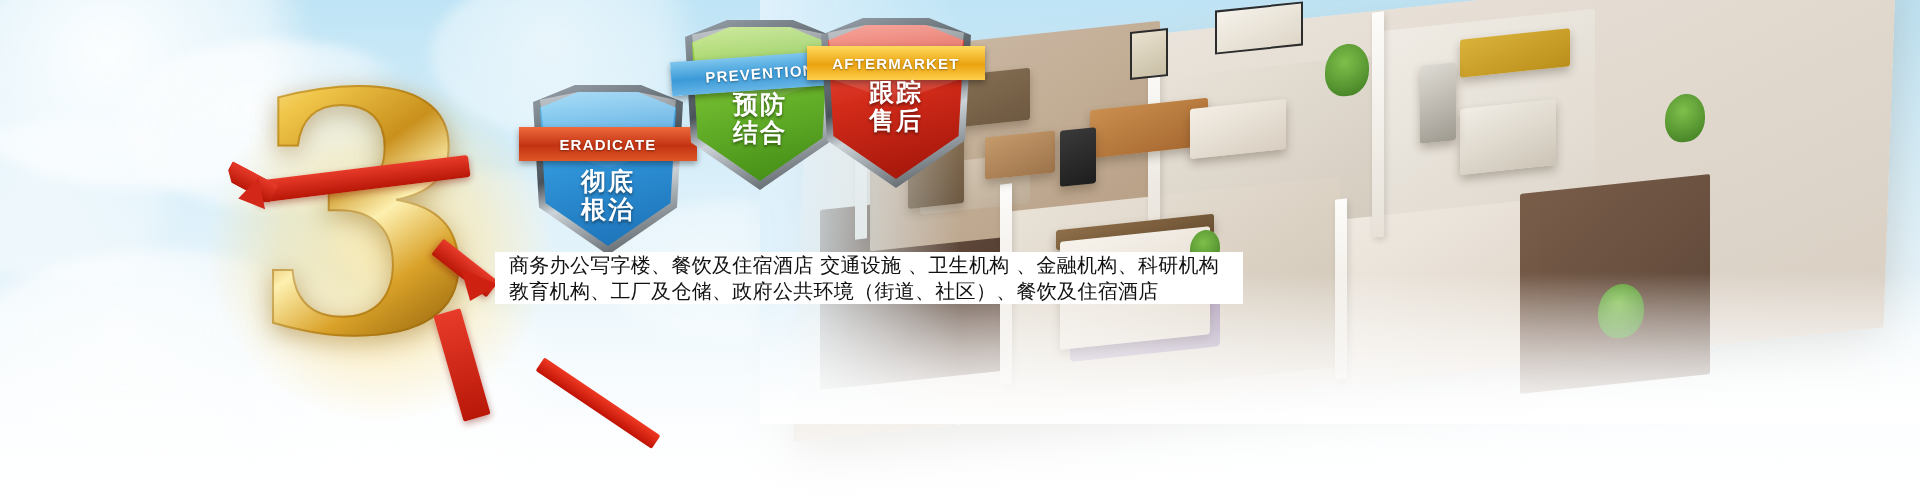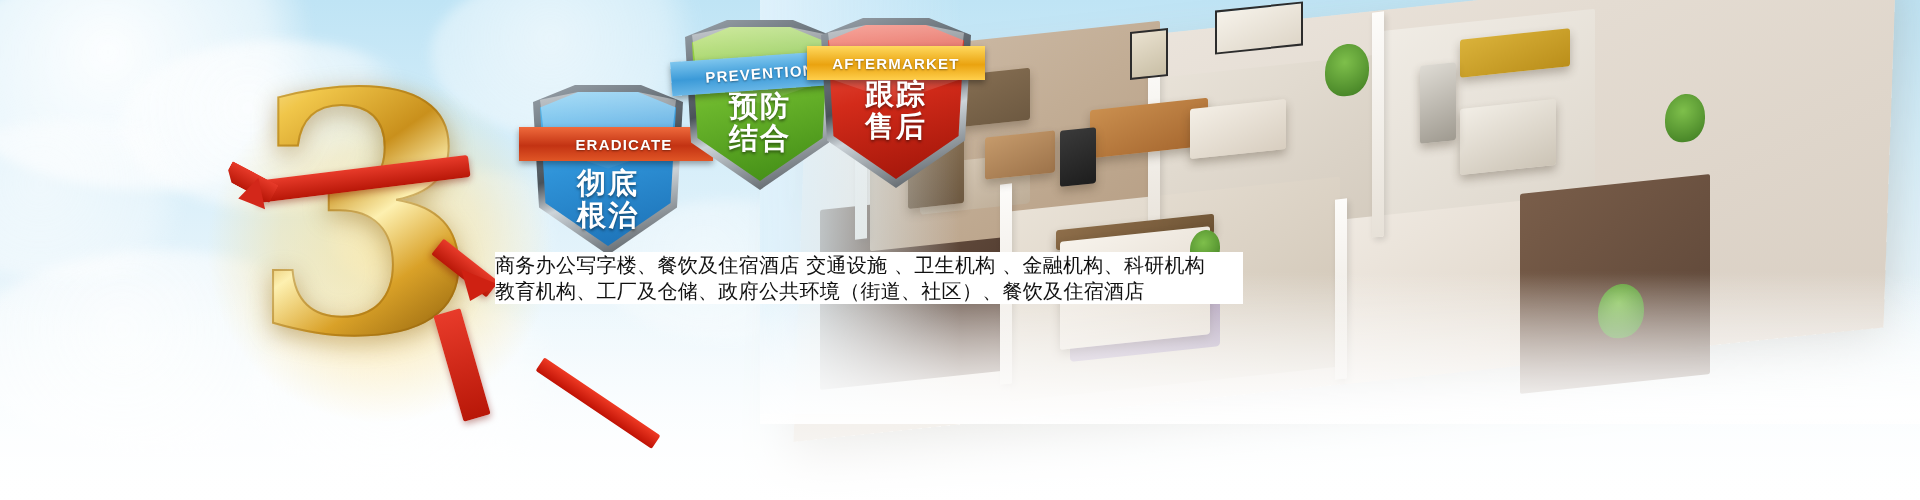--- a/index.html
+++ b/index.html
@@ -147,42 +147,42 @@
     font-weight:700;letter-spacing:1.2px;color:#fff;
     text-shadow:0 1px 2px rgba(0,0,0,.4);
     box-shadow:0 3px 6px rgba(0,0,0,.35);
   }
   .band-red{background:linear-gradient(180deg,#ef6a3c,#c33313 55%,#e05626);}
   .band-blue{background:linear-gradient(180deg,#7ec6ee,#3b9ad8 55%,#68b6e6);}
   .band-yellow{background:linear-gradient(180deg,#ffd95e,#eaa310 55%,#ffcf4c);}
   .band-en{font-size:15px;}
   .sh-cn{
     position:absolute;left:0;right:0;text-align:center;color:#fff;
-    font-weight:700;font-size:29px;line-height:1.12;letter-spacing:2px;
+    font-weight:700;font-size:25px;line-height:1.12;letter-spacing:2px;
     text-shadow:0 2px 3px rgba(0,0,0,.45);
   }
   .shield1{left:533px;top:85px;}
-  .shield1 .band{top:42px;padding-left:16px;}
+  .shield1 .band{top:42px;}
   .shield1 .sh-cn{top:82px;}
   .shield2{left:685px;top:20px;}
   .shield2 .band{top:36px;transform:rotate(-4deg);}
   .shield2 .sh-cn{top:70px;}
   .shield3{left:821px;top:18px;}
   .shield3 .band{top:28px;}
   .shield3 .sh-cn{top:60px;}
 
   
   .info-box{
     position:absolute;left:495px;top:252px;width:748px;height:52px;
     background:#fff;padding:0;
     display:flex;flex-direction:column;justify-content:center;
   }
   .info-line{
     color:#111;font-size:20px;line-height:26px;
-    letter-spacing:.3px;white-space:nowrap;
+    padding-left:14px;letter-spacing:.3px;white-space:nowrap;
     font-family:"DejaVu Sans","Liberation Sans",sans-serif;
   }
 
   
   .headline{
     position:absolute;left:645px;top:355px;
     font-size:60px;font-weight:700;line-height:1;
     color:#e01a0c;letter-spacing:2px;
     font-family:"DejaVu Sans","Liberation Sans",sans-serif;
     text-shadow:

